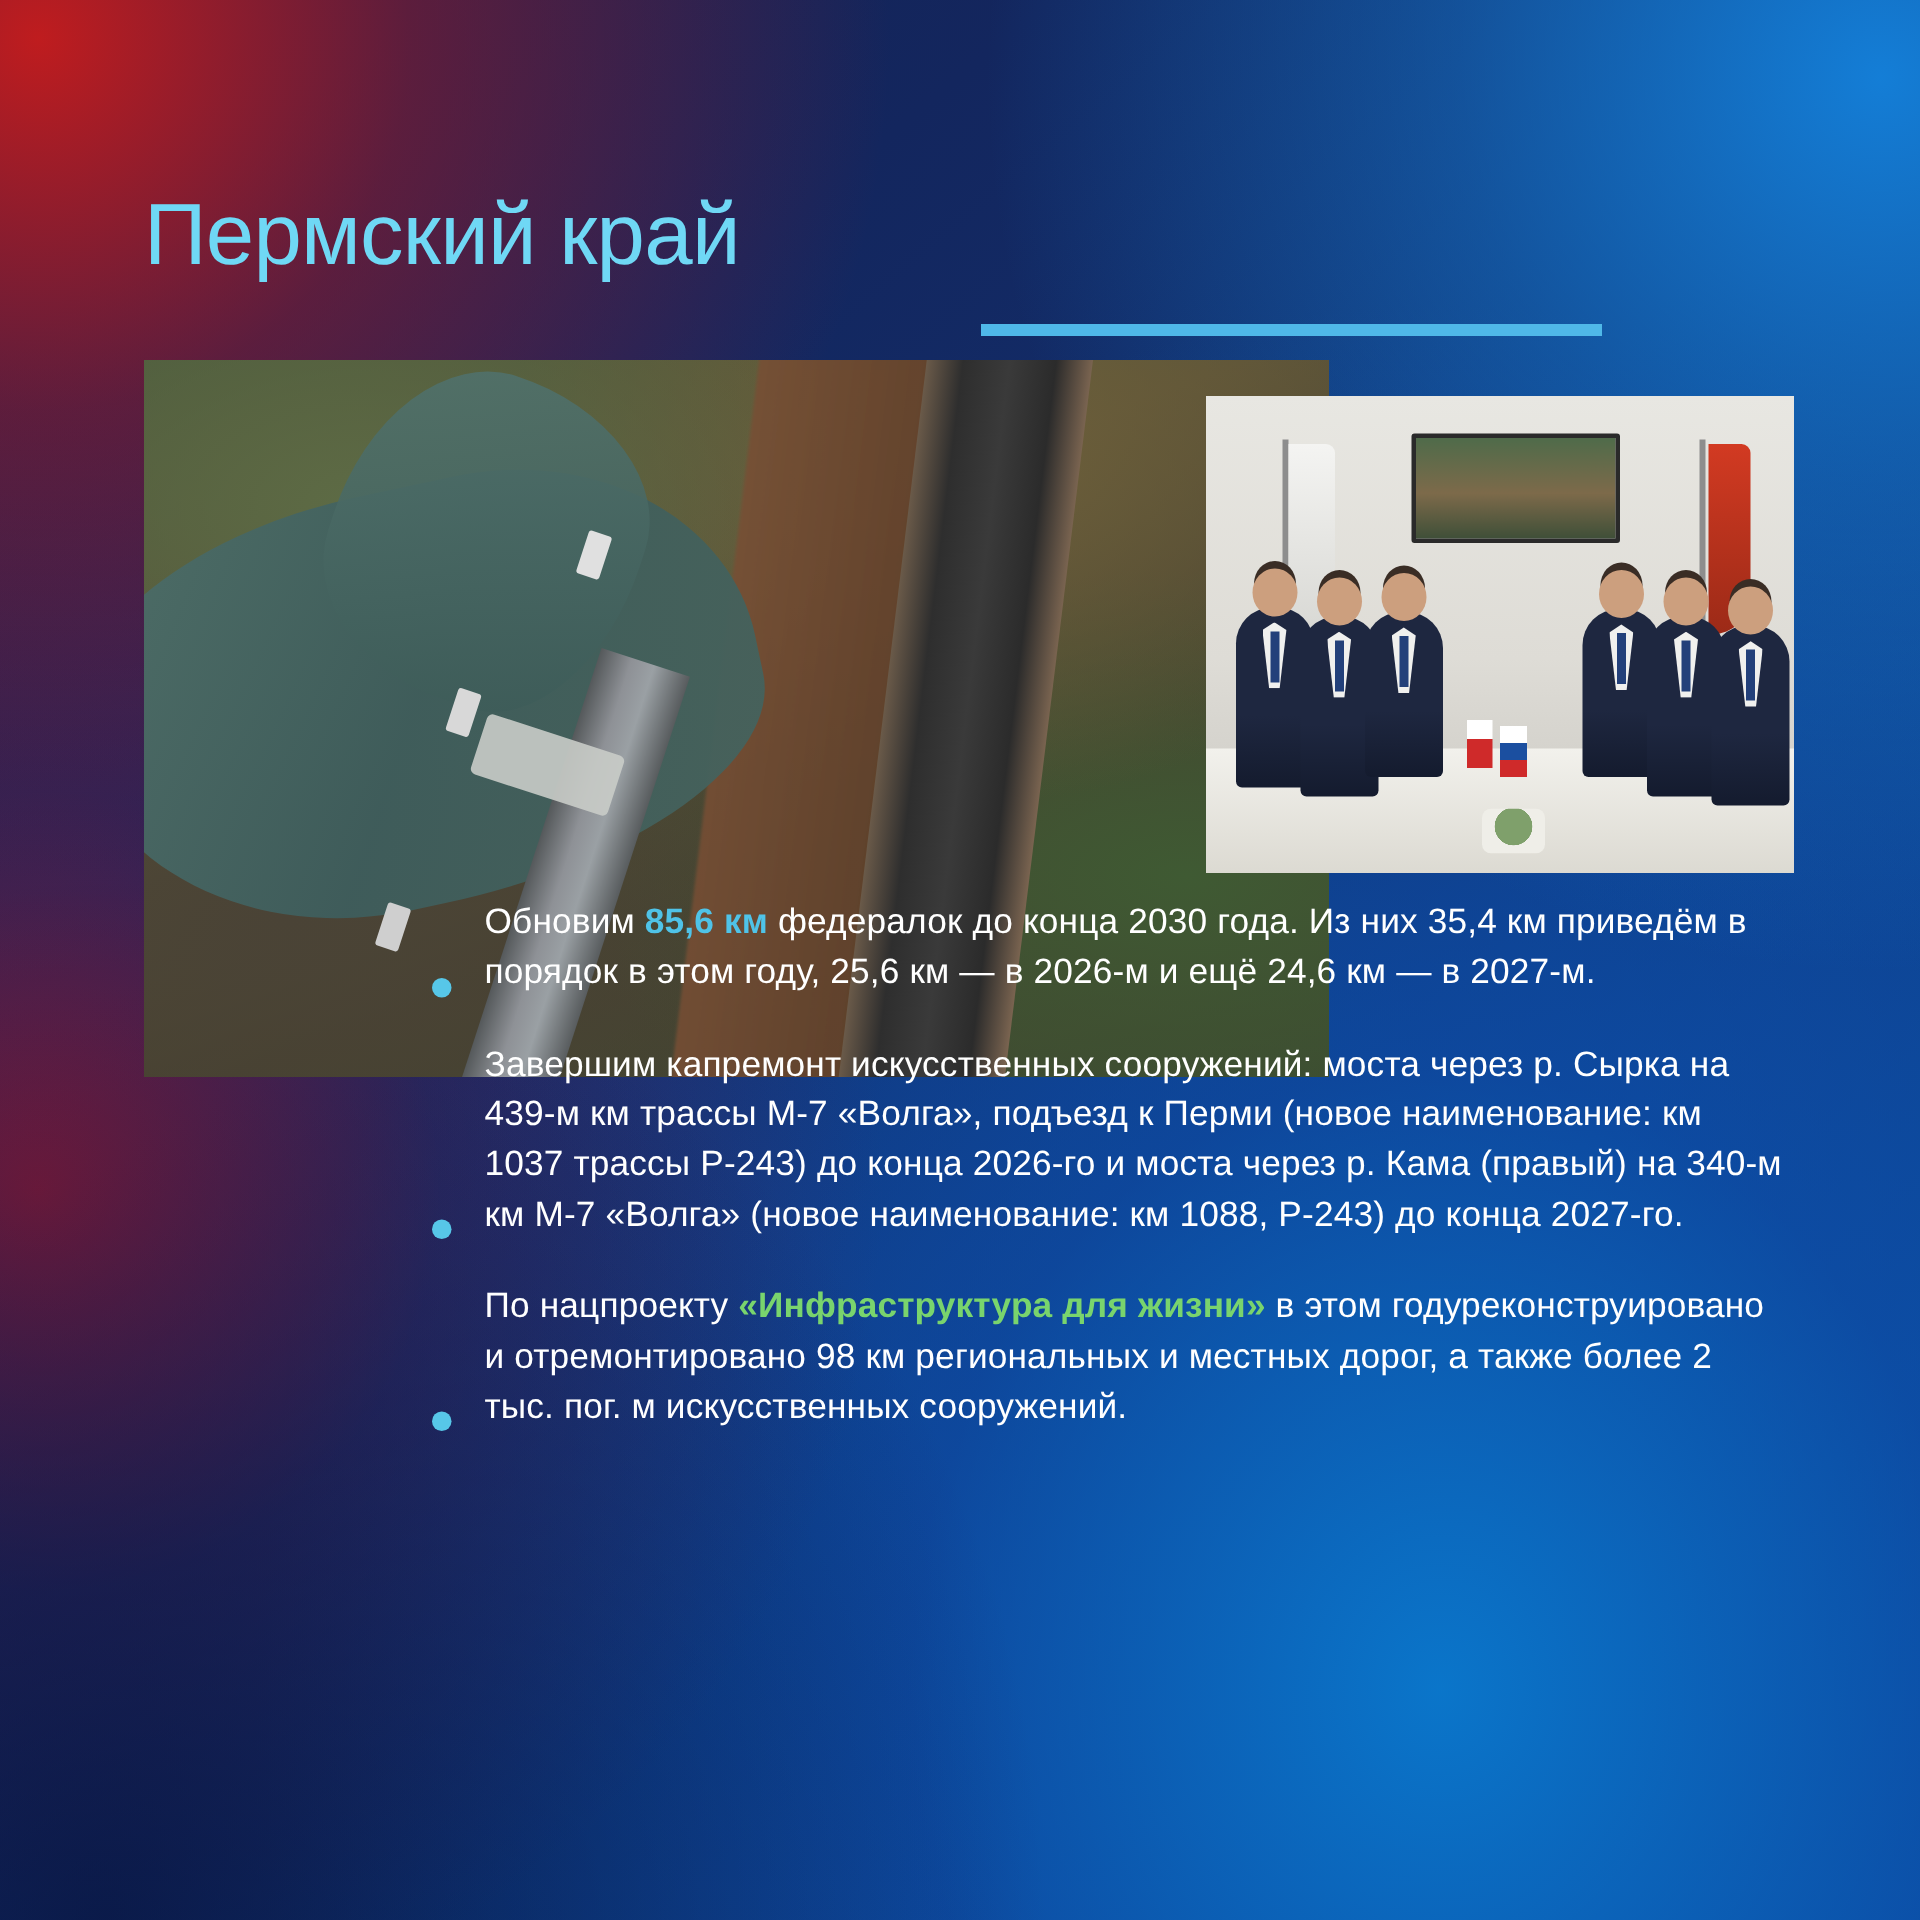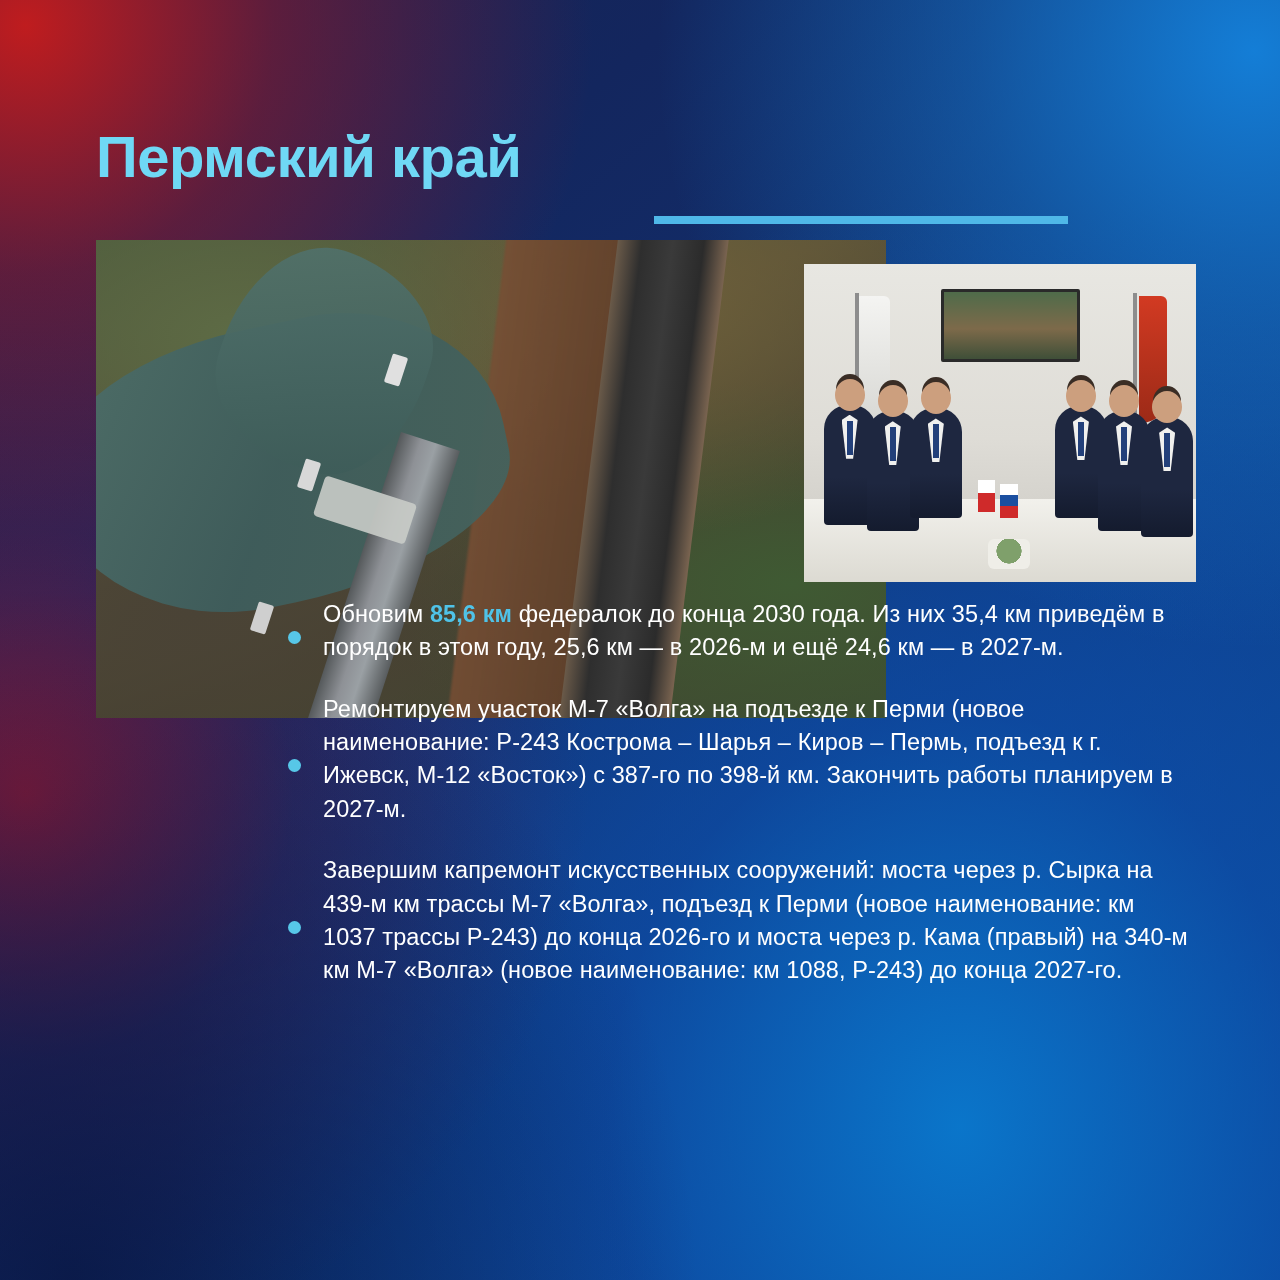--- a/index.html
+++ b/index.html
@@ -35,21 +35,21 @@
     width: 55%; height: 55%;
     background: radial-gradient(ellipse at 10% 100%, rgba(6,18,60,0.75) 0%, rgba(6,18,60,0) 70%);
     pointer-events: none;
   }
 
   .title {
     position: absolute;
     left: 96px;
     top: 82px;
     font-size: 58px;
-    font-weight: bold;
+    font-weight: normal;
     color: #6fd8f5;
     letter-spacing: -0.5px;
     z-index: 6;
     margin-top: 41px;
   }
 
   .accent-bar {
     position: absolute;
     left: 654px;
     top: 216px;
@@ -285,21 +285,21 @@
   
   .bullets {
     position: absolute;
     left: 288px;
     top: 598px;
     width: 900px;
     z-index: 7;
   }
   .bullet-row {
     display: flex;
-    align-items: center;
+    align-items: flex-end;
     margin-bottom: 28px;
   }
   .bullet-dot {
     flex: 0 0 auto;
     width: 13px;
     height: 13px;
     border-radius: 50%;
     background: #57c7e8;
     margin-top: 13px;
     margin-right: 22px;
@@ -382,21 +382,21 @@
   </div>
 
   <div class="bullets">
 
   <div class="bullet-row">
         <span class="bullet-dot"></span>
         <div class="bullet-text"><span>Обновим </span><span class="hl-blue">85,6 км</span><span> федералок до конца 2030 года. Из них 35,4 км приведём в порядок в этом году, 25,6 км — в 2026-м и ещё 24,6 км — в 2027-м.</span></div>
       </div>
       <div class="bullet-row">
         <span class="bullet-dot"></span>
-        <div class="bullet-text"><span>Ремонтируем участок М-7 «Волга» на подъезде к Перми (новое наименование: Р-243 Кострома – Шарья – Киров – Пермь, подъезд к г. Ижевск, М-12 «Восток») с 387-го по 398-й км. Закончить работы планируем в 2027-м.</span></div>
+        <div class="bullet-text"><span>Завершим капремонт искусственных сооружений: моста через р. Сырка на 439-м км трассы М-7 «Волга», подъезд к Перми (новое наименование: км 1037 трассы Р-243) до конца 2026-го и моста через р. Кама (правый) на 340-м км М-7 «Волга» (новое наименование: км 1088, Р-243) до конца 2027-го.</span></div>
       </div>
       <div class="bullet-row">
         <span class="bullet-dot"></span>
-        <div class="bullet-text"><span>Завершим капремонт искусственных сооружений: моста через р. Сырка на 439-м км трассы М-7 «Волга», подъезд к Перми (новое наименование: км 1037 трассы Р-243) до конца 2026-го и моста через р. Кама (правый) на 340-м км М-7 «Волга» (новое наименование: км 1088, Р-243) до конца 2027-го.</span></div>
+        <div class="bullet-text"><span>По нацпроекту </span><span class="hl-green">«Инфраструктура для жизни»</span><span> в этом годуреконструировано и отремонтировано 98 км региональных и местных дорог, а также более 2 тыс. пог. м искусственных сооружений.</span></div>
       </div>
     </div>
 
 </div>
 
 </body></html>

